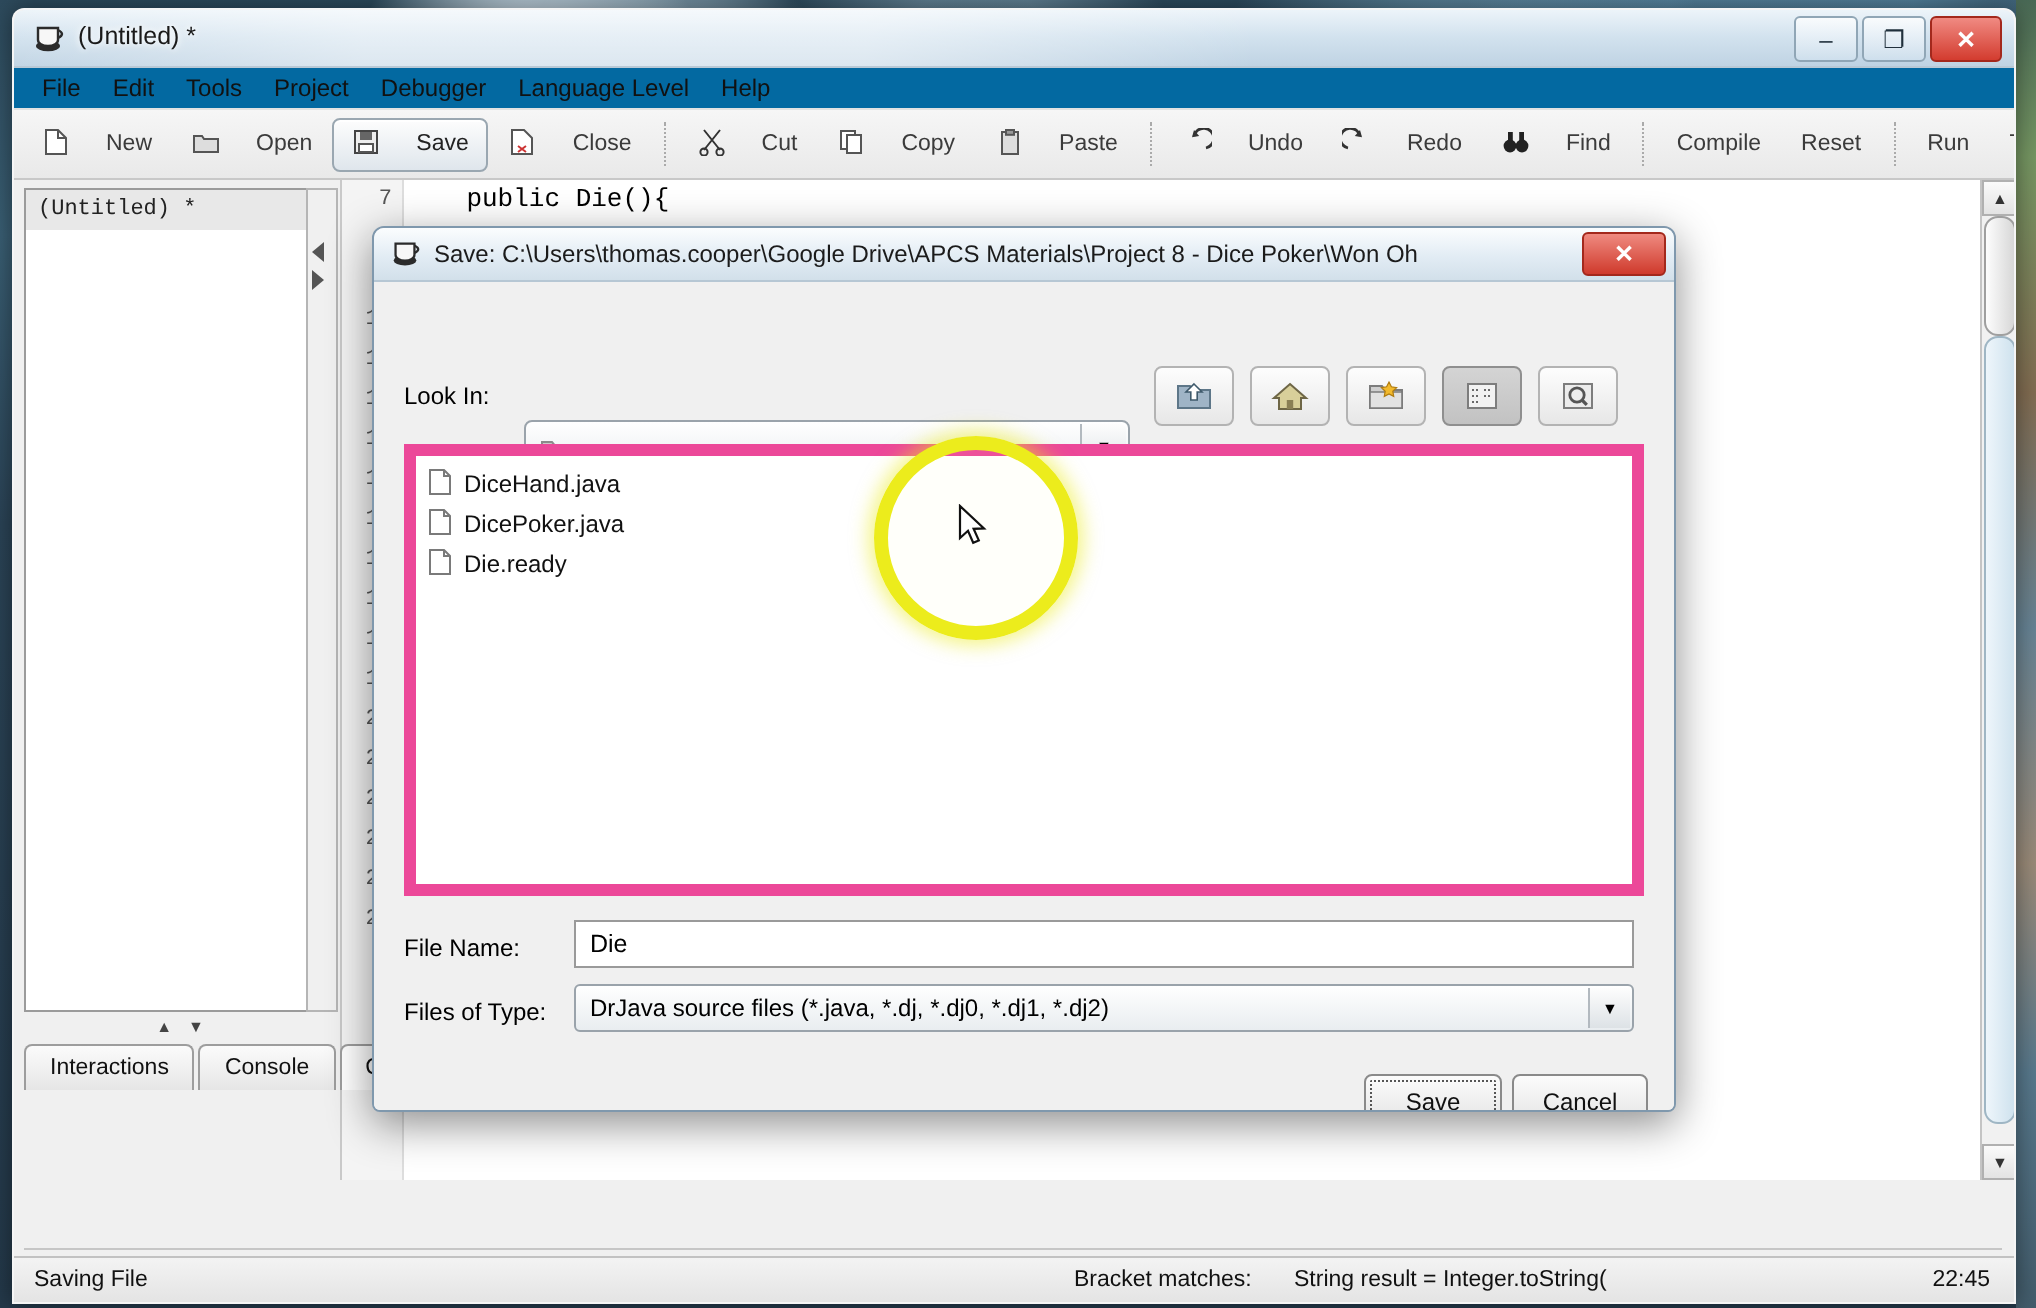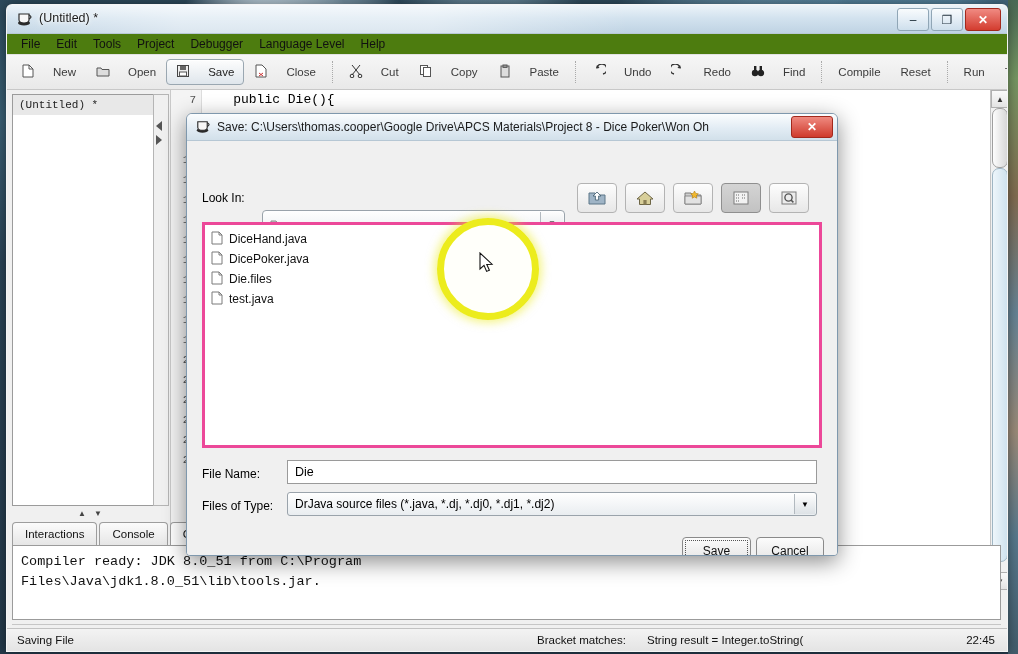--- a/index.html
+++ b/index.html
@@ -36,21 +36,21 @@
   .title-text{position:absolute;left:32px;top:6px;font-size:12.5px;color:#1a1a1a;
     text-shadow:0 0 3px #fff,0 0 6px #fff;}
   .wbtns{position:absolute;right:6px;top:3px;display:flex;gap:2px;}
   .wbtn{width:30px;height:21px;border:1px solid #90a6b6;border-radius:3px;
     background:linear-gradient(180deg,rgba(255,255,255,.75),rgba(215,230,242,.55));
     display:flex;align-items:center;justify-content:center;color:#20303c;font-size:12px;}
   .wbtn.close{background:linear-gradient(180deg,#f08a82,#d33c2f);border-color:#a3281c;color:#fff;
     width:34px;font-weight:bold;}
 
   
-  .menubar{height:20px;background:#4d7c0f;border-bottom:1px solid #e2e2e2;
+  .menubar{height:20px;background:#0369a1;border-bottom:1px solid #e2e2e2;
     display:flex;align-items:center;padding-left:14px;gap:16px;}
   .menubar span{font-size:12px;color:#111;}
 
   
   .toolbar{height:34px;background:linear-gradient(180deg,#f6f6f6,#e9e9e9);
     border-bottom:1px solid #c8c8c8;display:flex;align-items:center;padding:0 4px;gap:0;}
   .tbtn{display:flex;align-items:center;gap:18px;padding:4px 9px;border-radius:4px;
     border:1px solid transparent;font-size:11.5px;color:#3b3b3b;white-space:nowrap;}
   .tbtn.pressed{border:1px solid #9aa7b1;
     background:linear-gradient(180deg,#fdfdfd,#dfe6ec);box-shadow:inset 0 1px 0 #fff;color:#222;}
@@ -142,21 +142,21 @@
     display:flex;align-items:flex-end;box-sizing:border-box;margin-top:26px;}
   .lookin-combo .folder{margin-left:7px;}
   .lookin-combo .name{margin-left:8px;font-size:12px;}
   .lookin-combo .arr{position:absolute;right:1px;top:1px;width:22px;height:22px;
     background:linear-gradient(180deg,#fdfdfd,#dde2e6);border-left:1px solid #b2b9bf;
     border-radius:0 3px 3px 0;display:flex;align-items:center;justify-content:center;font-size:8px;}
   .icobtn{position:absolute;top:155px;width:38px;height:28px;border:1px solid #b3b3b3;border-radius:4px;
     background:linear-gradient(180deg,#fdfdfd,#e7e7e7);display:flex;align-items:center;justify-content:center;}
   .icobtn.sel{background:linear-gradient(180deg,#d4d4d4,#c2c2c2);border-color:#8f8f8f;}
   .filelist{position:absolute;left:15px;top:194px;width:620px;height:226px;
-    background:#fff;border:3px solid #ec4899;padding:4px 0 0 4px;box-sizing:border-box;}
+    background:#fff;border:6px solid #ec4899;padding:4px 0 0 4px;box-sizing:border-box;}
   .fitem{display:flex;align-items:center;gap:6px;height:20px;font-size:12px;color:#111;padding-left:2px;}
   .fname-lbl{position:absolute;left:15px;top:439px;font-size:12px;}
   .fname-input{position:absolute;left:100px;top:432px;width:530px;height:24px;background:#fff;
     border:1px solid #9a9a9a;display:flex;align-items:center;padding-left:7px;box-sizing:border-box;font-size:12.5px;}
   .ftype-lbl{position:absolute;left:15px;top:471px;font-size:12px;}
   .ftype-combo{position:absolute;left:100px;top:464px;width:530px;height:24px;
     border:1px solid #9aa3ab;border-radius:3px;background:linear-gradient(180deg,#fff,#e9edf0);
     display:flex;align-items:center;padding-left:7px;box-sizing:border-box;font-size:12px;}
   .ftype-combo .arr{position:absolute;right:1px;top:1px;width:20px;height:20px;
     background:linear-gradient(180deg,#fdfdfd,#dde2e6);border-left:1px solid #b2b9bf;
@@ -360,24 +360,20 @@
         </div>
       <div class="ed-scroll">
         <div class="sb-btn">▲</div>
         <div class="sb-thumb" style="top:18px;height:58px;"></div>
         <div class="sb-track-lo" style="top:78px;height:392px;"></div>
         <div class="sb-btn" style="position:absolute;bottom:0;">▼</div>
       </div>
     </div>
 
     <div class="tabsbar" id="tabsbar"><span class="tab">Interactions</span><span class="tab">Console</span><span class="tab active">Co</span></div>
-    <div class="outpane">
-      <div>Compiler ready: JDK 8.0_51 from C:\Program</div>
-      <div>Files\Java\jdk1.8.0_51\lib\tools.jar.</div>
-    </div>
 
     <div class="botbar">
       <span class="nav-btn" style="left:190px;top:20px;">▲</span>
 
       <span class="jdk-combo">
 
         <span class="arr">▼</span>
       </span>
 
       <span class="x-btn">✕</span>
@@ -473,28 +469,21 @@
                 <path d="M1 1h7l3 3v9H1z" fill="#fff" stroke="#7a7a7a"></path>
                 <path d="M8 1v3h3" fill="none" stroke="#7a7a7a"></path>
               </svg></span>
             <span>DicePoker.java</span>
           </div>
           <div class="fitem">
             <span><svg width="12" height="14" viewBox="0 0 12 14">
                 <path d="M1 1h7l3 3v9H1z" fill="#fff" stroke="#7a7a7a"></path>
                 <path d="M8 1v3h3" fill="none" stroke="#7a7a7a"></path>
               </svg></span>
-            <span>Die.files</span>
-          </div>
-          <div class="fitem">
-            <span><svg width="12" height="14" viewBox="0 0 12 14">
-                <path d="M1 1h7l3 3v9H1z" fill="#fff" stroke="#7a7a7a"></path>
-                <path d="M8 1v3h3" fill="none" stroke="#7a7a7a"></path>
-              </svg></span>
-            <span>test.java</span>
+            <span>Die.ready</span>
           </div>
         </div>
 
       <span class="fname-lbl" style="top:326px;">File Name:</span>
       <span class="fname-input" style="top:319px;">
         <span>Die</span>
       </span>
 
       <span class="ftype-lbl" style="top:358px;">Files of Type:</span>
       <span class="ftype-combo" style="top:351px;">

